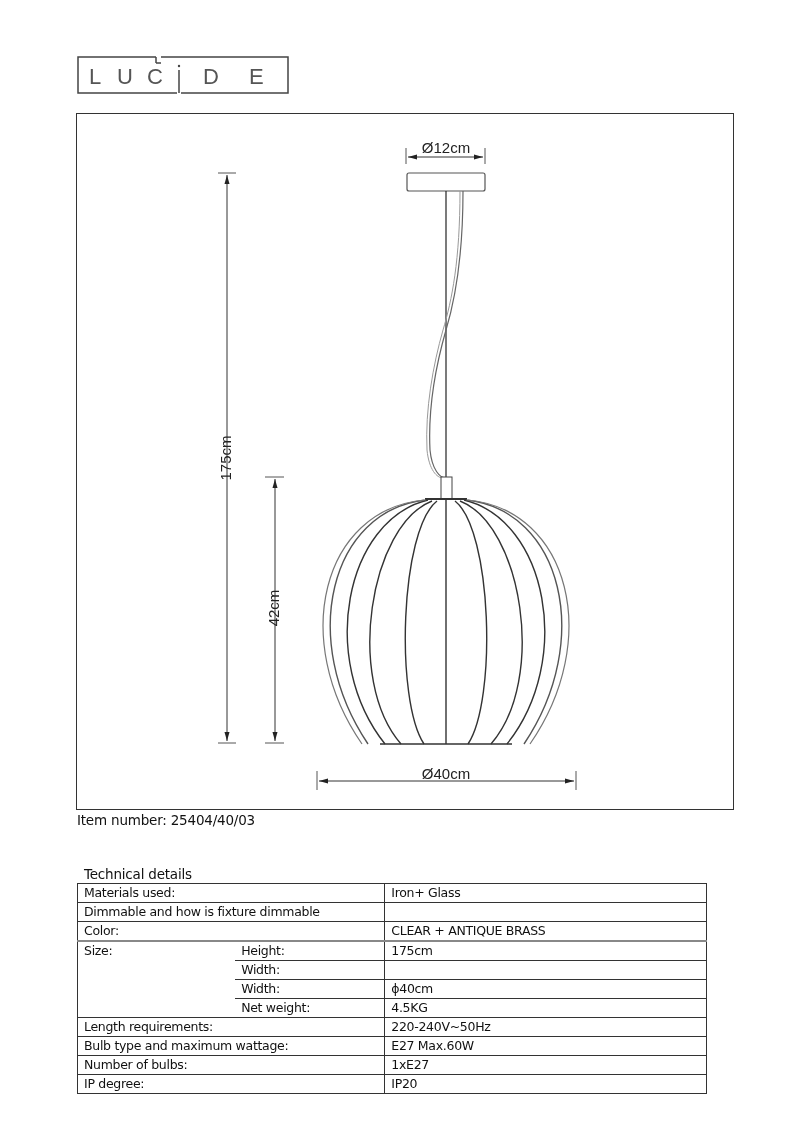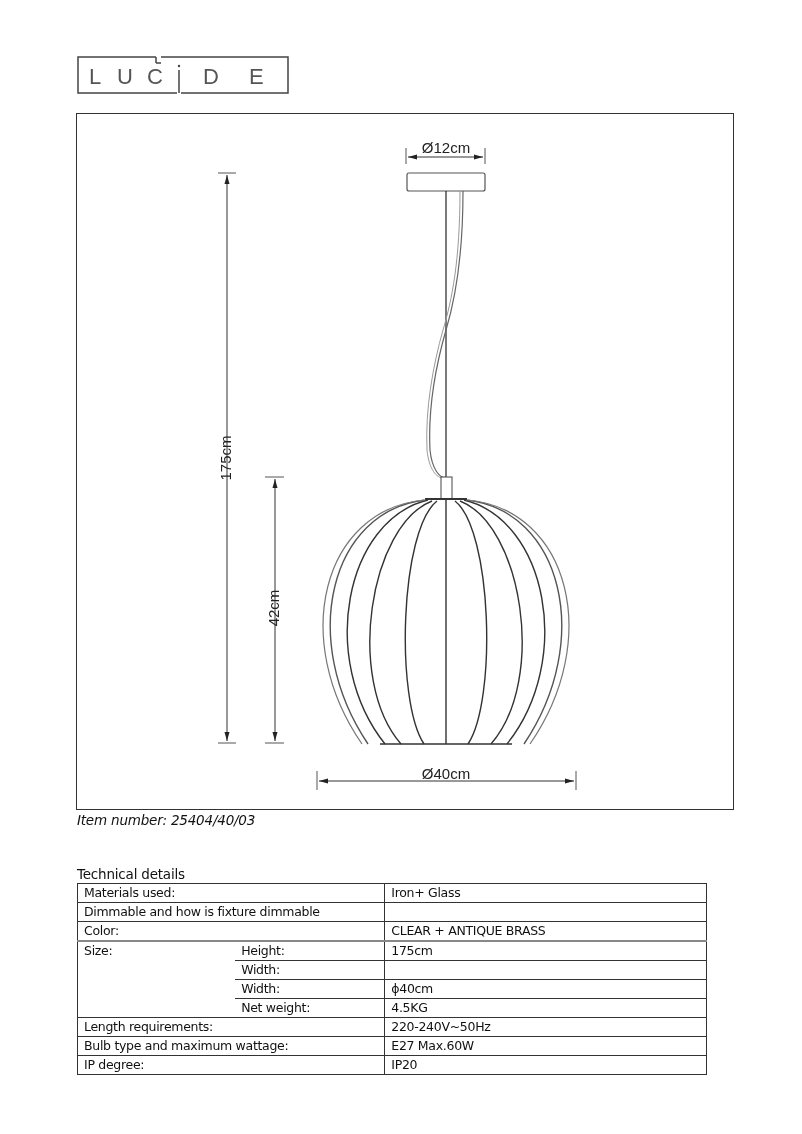--- a/index.html
+++ b/index.html
@@ -3,22 +3,22 @@
 <meta charset="utf-8">
 <style>
   html, body { margin: 0; padding: 0; background: #ffffff; }
   body { width: 802px; height: 1134px; position: relative; overflow: hidden;
          font-family: "Liberation Sans", sans-serif; color: #111; }
   .logo { position: absolute; left: 77px; top: 56px; width: 212px; height: 38px; }
   .frame { position: absolute; left: 76px; top: 113px; width: 658px; height: 697px;
            border: 1.3px solid #333; box-sizing: border-box; }
   .drawing { position: absolute; left: 0; top: 0; width: 802px; height: 1134px; pointer-events: none; }
   .item-number { position: absolute; left: 77px; top: 812px; font-size: 13.5px;
-                 font-family: "DejaVu Sans", sans-serif; letter-spacing: -0.2px; font-style: italic; }
-  .tech-title { position: absolute; left: 77px; top: 866px; font-size: 13.5px;
+                 font-family: "DejaVu Sans", sans-serif; letter-spacing: -0.2px; }
+  .tech-title { position: absolute; left: 84px; top: 866px; font-size: 13.5px;
                 font-family: "DejaVu Sans", sans-serif; letter-spacing: -0.2px; }
   table.specs { position: absolute; left: 77px; top: 883px; width: 630px;
                 border-collapse: collapse; font-family: "DejaVu Sans", sans-serif;
                 font-size: 12.5px; letter-spacing: -0.3px; border-radius: 9px; }
   table.specs td { border: 1px solid #333; height: 18px; padding: 0 6px; line-height: 18px;
                    white-space: nowrap; vertical-align: middle; }
   td.c-label { width: 150px; border-right: none !important; }
   td.c-sub { width: 140px; border-left: none !important; margin-left: 12px; }
   td.c-full { }
   td.c-val { width: 329px; }
@@ -156,17 +156,21 @@
     </tr>
     <tr>
       <td class="c-full" colspan="2">Length requirements:</td>
       <td class="c-val">220-240V~50Hz</td>
     </tr>
     <tr>
       <td class="c-full" colspan="2">Bulb type and maximum wattage:</td>
       <td class="c-val">E27 Max.60W</td>
     </tr>
     <tr>
+      <td class="c-full" colspan="2">Number of bulbs:</td>
+      <td class="c-val">1xE27</td>
+    </tr>
+    <tr>
       <td class="c-full" colspan="2">IP degree:</td>
       <td class="c-val">IP20</td>
     </tr>
   </tbody>
 </table>
 
 </body></html>

